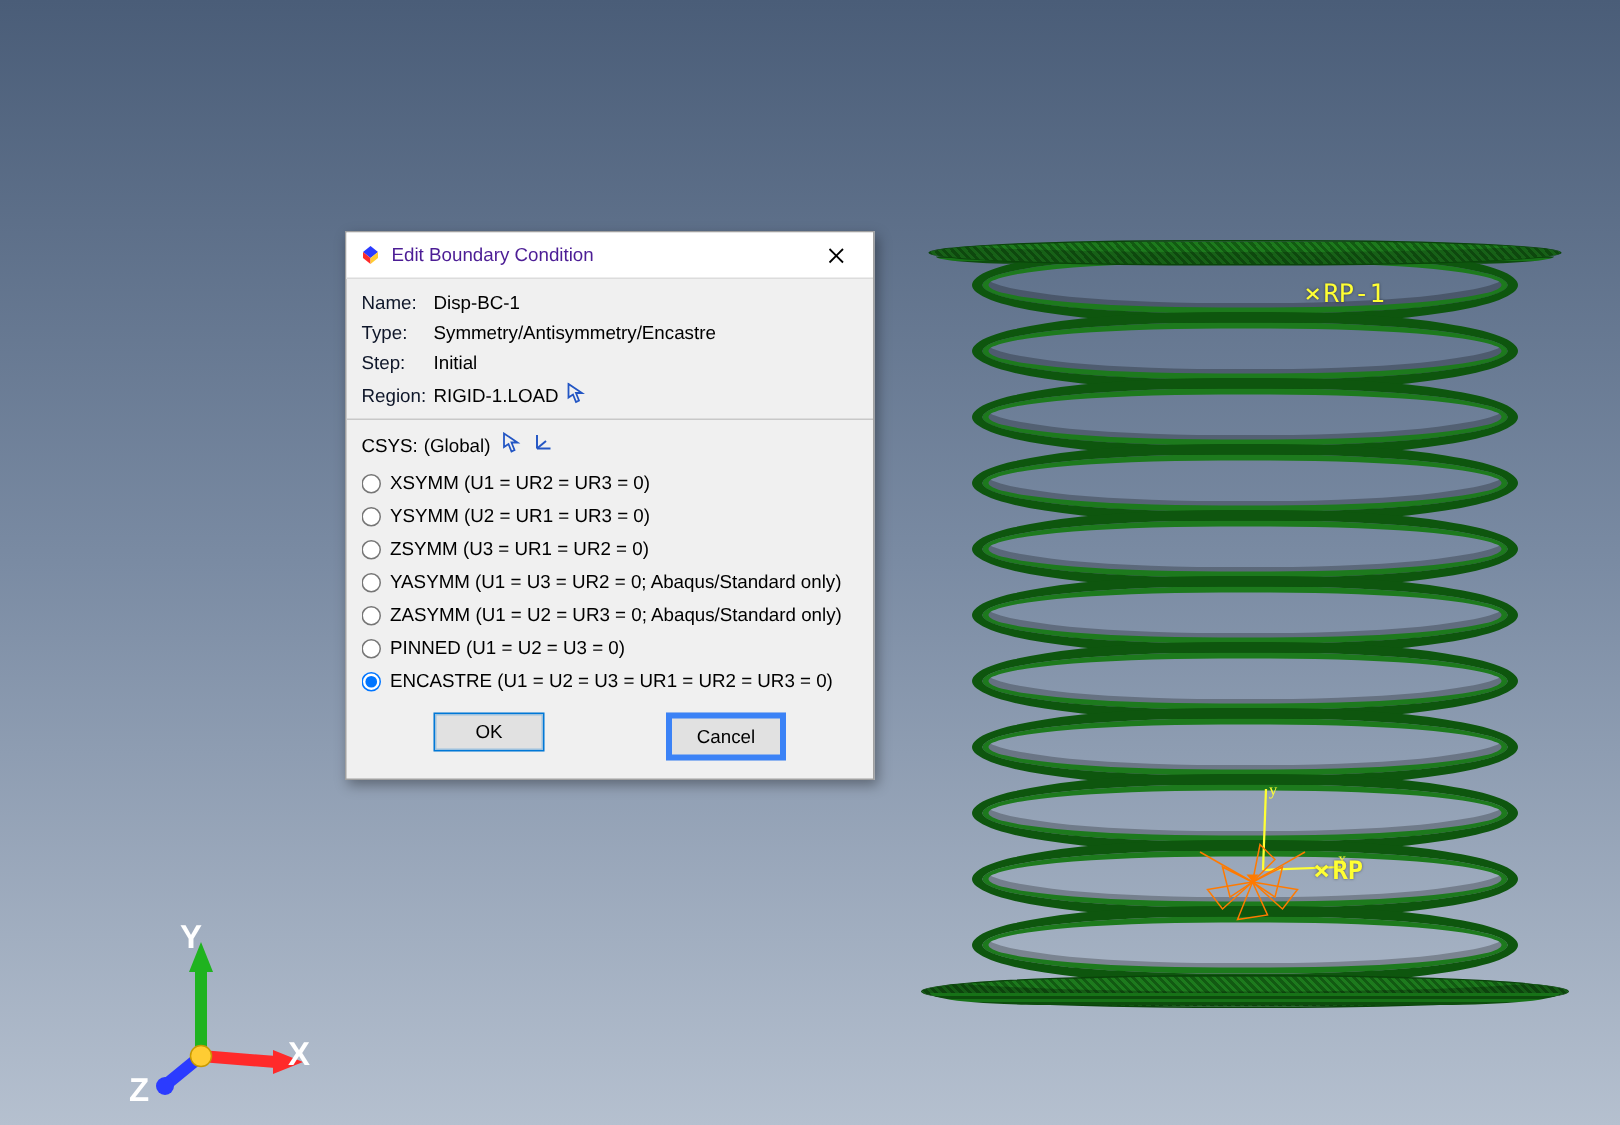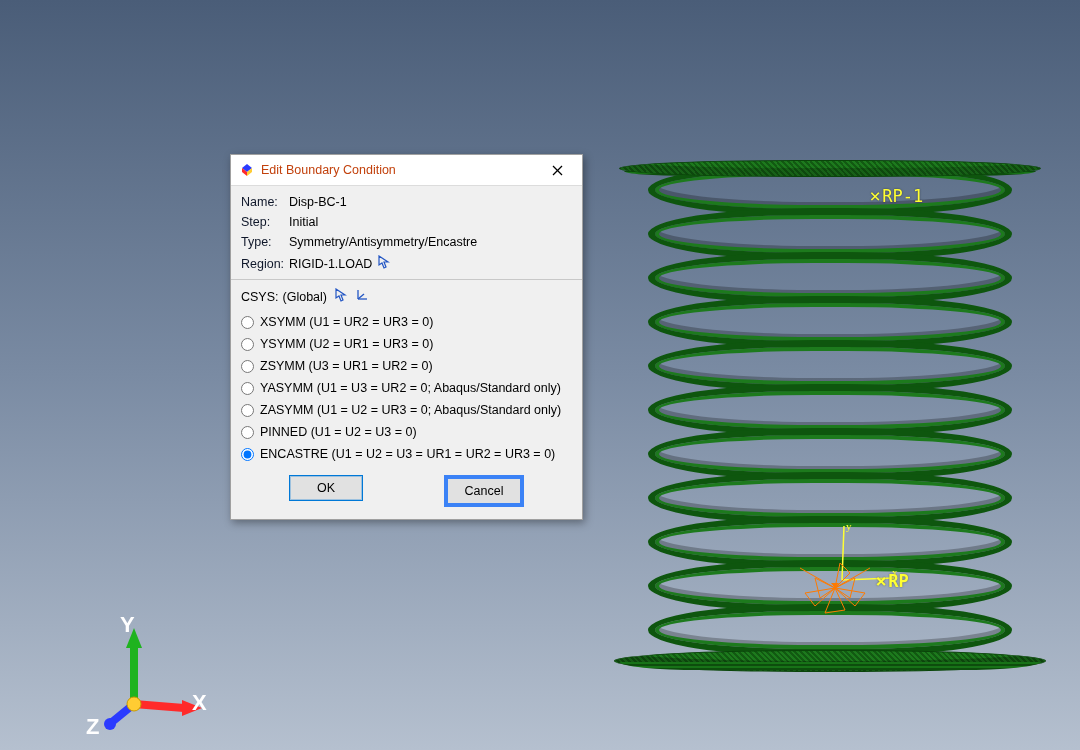--- a/index.html
+++ b/index.html
@@ -35,21 +35,21 @@
     padding: 0 6px 0 8px;
     border-bottom: 1px solid #dcdcdc;
   }
   .titlebar .app-icon {
     width: 16px; height: 16px;
     margin-right: 6px;
     display: flex; align-items: center; justify-content: center;
   }
   .titlebar .title {
     flex: 1;
-    color: #c2410c;
+    color: #4c1d95;
     font-size: 12.5px;
   }
   .titlebar .close {
     width: 38px; height: 24px;
     display: flex; align-items: center; justify-content: center;
     color: #000;
   }
   .dlg-body {
     padding: 6px 10px 0 10px;
   }
@@ -308,26 +308,26 @@
         </svg>
       </span>
     </div>
 
     <div class="dlg-body">
       <div class="field-row">
         <span class="field-label">Name:</span>
         <span class="field-val">Disp-BC-1</span>
       </div>
       <div class="field-row">
+        <span class="field-label">Type:</span>
+        <span class="field-val">Symmetry/Antisymmetry/Encastre</span>
+      </div>
+      <div class="field-row">
         <span class="field-label">Step:</span>
         <span class="field-val">Initial</span>
-      </div>
-      <div class="field-row">
-        <span class="field-label">Type:</span>
-        <span class="field-val">Symmetry/Antisymmetry/Encastre</span>
       </div>
       <div class="field-row">
         <span class="field-label">Region:</span>
         <span class="field-val">RIGID-1.LOAD</span>
         <span class="pick-icon">
           <svg width="12" height="14" viewBox="0 0 12 14">
               <path d="M1 1 L1 10 L4 8 L6 13 L8 12 L6 7 L10 7 Z" fill="none" stroke="#2356c4" stroke-width="1.2"></path>
             </svg>
         </span>
       </div>

